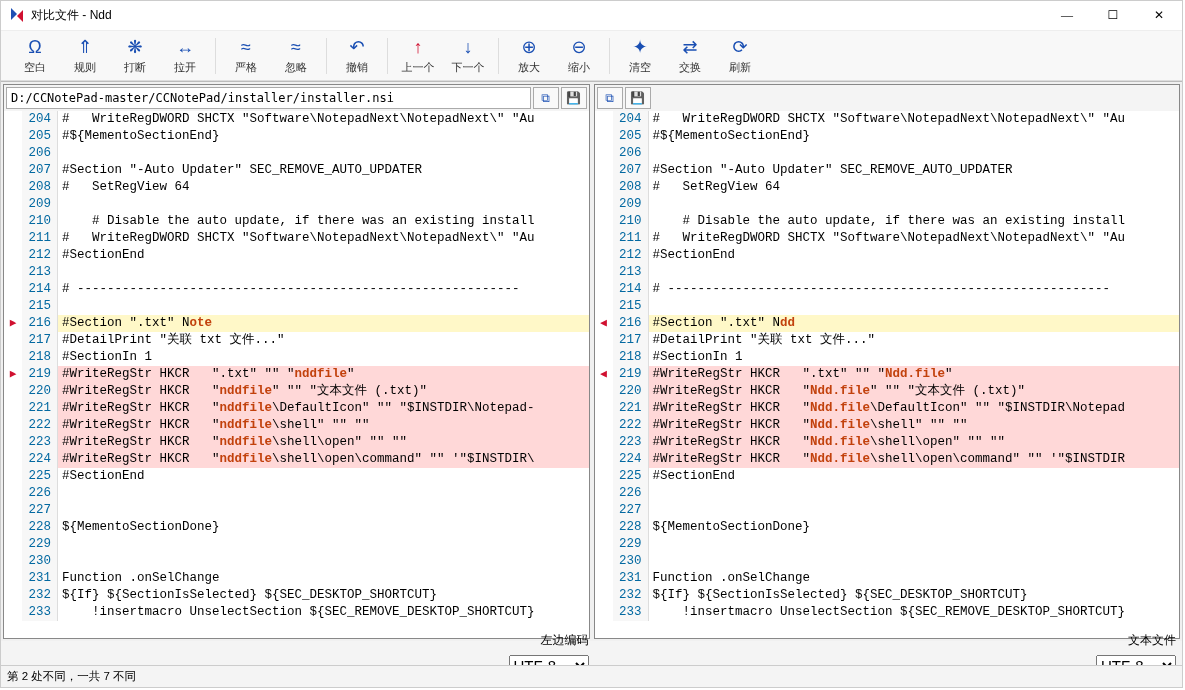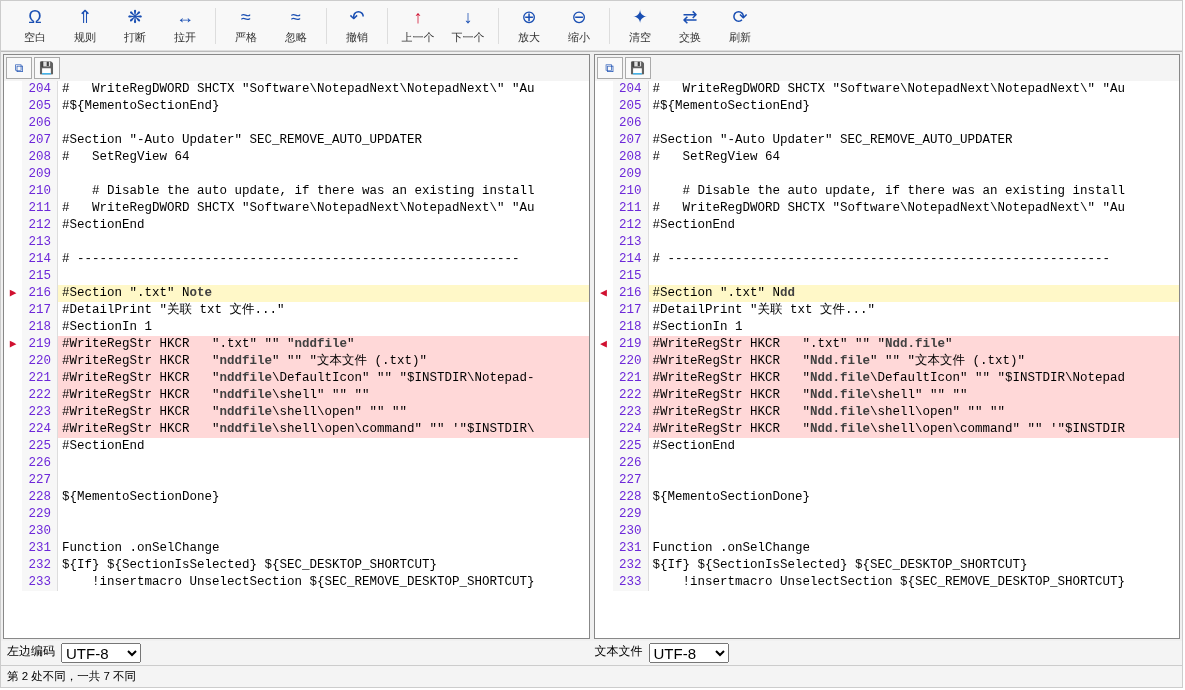--- a/index.html
+++ b/index.html
@@ -19,34 +19,43 @@
 .tsep { width: 1px; height: 36px; background: #ddd; margin: 0 4px; }
 .panes { flex: 1; display: flex; border-top: 1px solid #bbb; }
 .pane { flex: 1; display: flex; flex-direction: column; border: 1px solid #888; margin: 2px; background: #fff; }
 .pathrow { height: 26px; display: flex; align-items: center; padding: 2px; gap: 2px; background: #f4f4f4; }
 .pathrow input { flex: 1; height: 22px; padding: 2px 4px; font-family: Consolas, monospace; font-size: 12px; border: 1px solid #aaa; }
 .ibtn { width: 26px; height: 22px; border: 1px solid #aaa; background: #f9f9f9; display: flex; align-items: center; justify-content: center; cursor: pointer; font-size: 12px; color: #1a4fb3; }
 .code { flex: 1; overflow: auto; font-family: Consolas, "Courier New", monospace; font-size: 12.5px; line-height: 17px; white-space: pre; position: relative; }
 .crow { display: flex; min-width: 100%; }
 .gut { width: 18px; background: #fff; flex-shrink: 0; display: flex; align-items: center; justify-content: center; }
 .gut .arr { color: #d01030; font-size: 11px; }
-.lno { width: 36px; text-align: right; padding-right: 6px; color: #6d28d9; background: #f7f7f7; border-right: 1px solid #ddd; flex-shrink: 0; }
+.lno { width: 36px; text-align: right; padding-right: 6px; color: #0369a1; background: #f7f7f7; border-right: 1px solid #ddd; flex-shrink: 0; }
 .ltxt { padding-left: 4px; flex: 1; }
 .bg-diff { background: #fff8c8; }
 .bg-chg { background: #ffd8d8; }
-.hl-r { color: #404040; font-weight: bold; font-family: Liberation Mono, monospace; }
+.hl-r { color: #c2410c; font-weight: bold; font-family: Liberation Mono, monospace; }
 .statusbar { height: 22px; background: #f4f4f4; border-top: 1px solid #ccc; display: flex; align-items: center; padding: 0 6px; font-size: 11.5px; }
 .enc-row { height: 24px; display: flex; align-items: center; gap: 6px; padding: 0 6px; background: #f4f4f4; }
-.enc-row .lbl { width: 50%; display: flex; align-items: flex-start; gap: 6px; }
+.enc-row .lbl { width: 50%; display: flex; align-items: flex-end; gap: 6px; flex-direction: column; }
 .enc-row select { width: 80px; height: 20px; font-size: 15px; }
 </style>
 </head>
 <body>
 
 <div class="window">
+  <div class="titlebar">
+    <span class="ticon"></span>
+    <span class="ttext">对比文件 - Ndd</span>
+    <div class="winbtns">
+      <div>—</div>
+      <div>☐</div>
+      <div class="close">✕</div>
+    </div>
+  </div>
 
   <div class="toolbar" id="toolbar">
       <div class="tbtn">
         <div class="tico">Ω</div>
         <div class="tlbl">空白</div>
       </div>
       <div class="tbtn">
         <div class="tico" style="color: rgb(26, 79, 179);">⇑</div>
         <div class="tlbl">规则</div>
       </div>
@@ -101,20 +110,21 @@
       </div>
       <div class="tbtn">
         <div class="tico">⟳</div>
         <div class="tlbl">刷新</div>
       </div>
     </div>
 
   <div class="panes">
     <div class="pane">
       <div class="pathrow">
+        <input value="D:/CCNotePad-master/CCNotePad/installer/installer.nsi" style="">
         <div class="ibtn">⧉</div>
         <div class="ibtn">💾</div>
       </div>
       <div class="code" id="code-left"><div class="crow"><div class="gut"></div><div class="lno">204</div><div class="ltxt">#   WriteRegDWORD SHCTX "Software\NotepadNext\NotepadNext\" "Au</div></div><div class="crow"><div class="gut"></div><div class="lno">205</div><div class="ltxt">#${MementoSectionEnd}</div></div><div class="crow"><div class="gut"></div><div class="lno">206</div><div class="ltxt"></div></div><div class="crow"><div class="gut"></div><div class="lno">207</div><div class="ltxt">#Section "-Auto Updater" SEC_REMOVE_AUTO_UPDATER</div></div><div class="crow"><div class="gut"></div><div class="lno">208</div><div class="ltxt">#   SetRegView 64</div></div><div class="crow"><div class="gut"></div><div class="lno">209</div><div class="ltxt"></div></div><div class="crow"><div class="gut"></div><div class="lno">210</div><div class="ltxt">    # Disable the auto update, if there was an existing install</div></div><div class="crow"><div class="gut"></div><div class="lno">211</div><div class="ltxt">#   WriteRegDWORD SHCTX "Software\NotepadNext\NotepadNext\" "Au</div></div><div class="crow"><div class="gut"></div><div class="lno">212</div><div class="ltxt">#SectionEnd</div></div><div class="crow"><div class="gut"></div><div class="lno">213</div><div class="ltxt"></div></div><div class="crow"><div class="gut"></div><div class="lno">214</div><div class="ltxt"># -----------------------------------------------------------</div></div><div class="crow"><div class="gut"></div><div class="lno">215</div><div class="ltxt"></div></div><div class="crow bg-diff"><div class="gut"><span class="arr">▶</span></div><div class="lno">216</div><div class="ltxt"><span>#Section ".txt" N</span><span class="hl-r">ote</span></div></div><div class="crow"><div class="gut"></div><div class="lno">217</div><div class="ltxt">#DetailPrint "关联 txt 文件..."</div></div><div class="crow"><div class="gut"></div><div class="lno">218</div><div class="ltxt">#SectionIn 1</div></div><div class="crow bg-chg"><div class="gut"><span class="arr">▶</span></div><div class="lno">219</div><div class="ltxt"><span>#WriteRegStr HKCR   ".txt" "" "</span><span class="hl-r">nddfile</span><span>"</span></div></div><div class="crow bg-chg"><div class="gut"></div><div class="lno">220</div><div class="ltxt"><span>#WriteRegStr HKCR   "</span><span class="hl-r">nddfile</span><span>" "" "文本文件 (.txt)"</span></div></div><div class="crow bg-chg"><div class="gut"></div><div class="lno">221</div><div class="ltxt"><span>#WriteRegStr HKCR   "</span><span class="hl-r">nddfile</span><span>\DefaultIcon" "" "$INSTDIR\Notepad-</span></div></div><div class="crow bg-chg"><div class="gut"></div><div class="lno">222</div><div class="ltxt"><span>#WriteRegStr HKCR   "</span><span class="hl-r">nddfile</span><span>\shell" "" ""</span></div></div><div class="crow bg-chg"><div class="gut"></div><div class="lno">223</div><div class="ltxt"><span>#WriteRegStr HKCR   "</span><span class="hl-r">nddfile</span><span>\shell\open" "" ""</span></div></div><div class="crow bg-chg"><div class="gut"></div><div class="lno">224</div><div class="ltxt"><span>#WriteRegStr HKCR   "</span><span class="hl-r">nddfile</span><span>\shell\open\command" "" '"$INSTDIR\</span></div></div><div class="crow"><div class="gut"></div><div class="lno">225</div><div class="ltxt">#SectionEnd</div></div><div class="crow"><div class="gut"></div><div class="lno">226</div><div class="ltxt"></div></div><div class="crow"><div class="gut"></div><div class="lno">227</div><div class="ltxt"></div></div><div class="crow"><div class="gut"></div><div class="lno">228</div><div class="ltxt">${MementoSectionDone}</div></div><div class="crow"><div class="gut"></div><div class="lno">229</div><div class="ltxt"></div></div><div class="crow"><div class="gut"></div><div class="lno">230</div><div class="ltxt"></div></div><div class="crow"><div class="gut"></div><div class="lno">231</div><div class="ltxt">Function .onSelChange</div></div><div class="crow"><div class="gut"></div><div class="lno">232</div><div class="ltxt">${If} ${SectionIsSelected} ${SEC_DESKTOP_SHORTCUT}</div></div><div class="crow"><div class="gut"></div><div class="lno">233</div><div class="ltxt">    !insertmacro UnselectSection ${SEC_REMOVE_DESKTOP_SHORTCUT}</div></div></div>
     </div>
     <div class="pane">
       <div class="pathrow">
         <div class="ibtn">⧉</div>
         <div class="ibtn">💾</div>
       </div>

